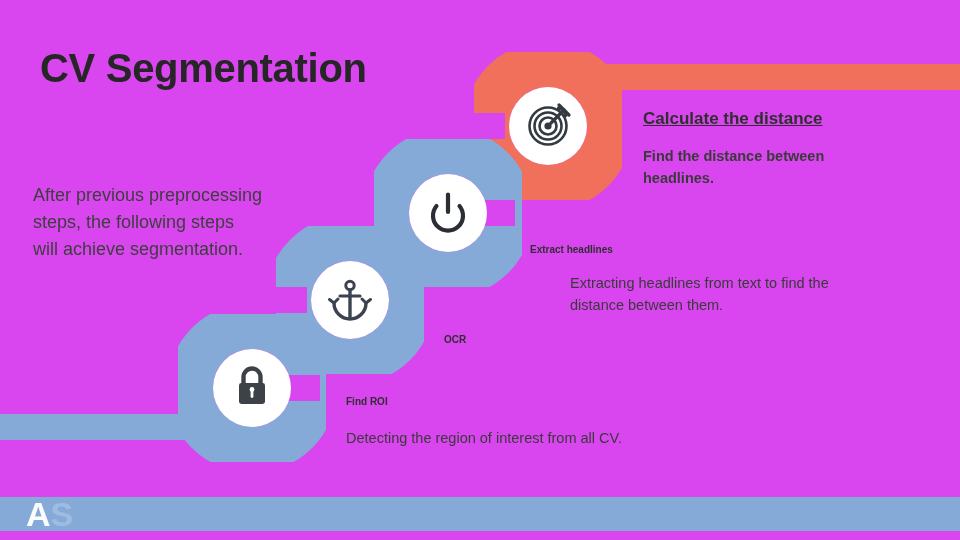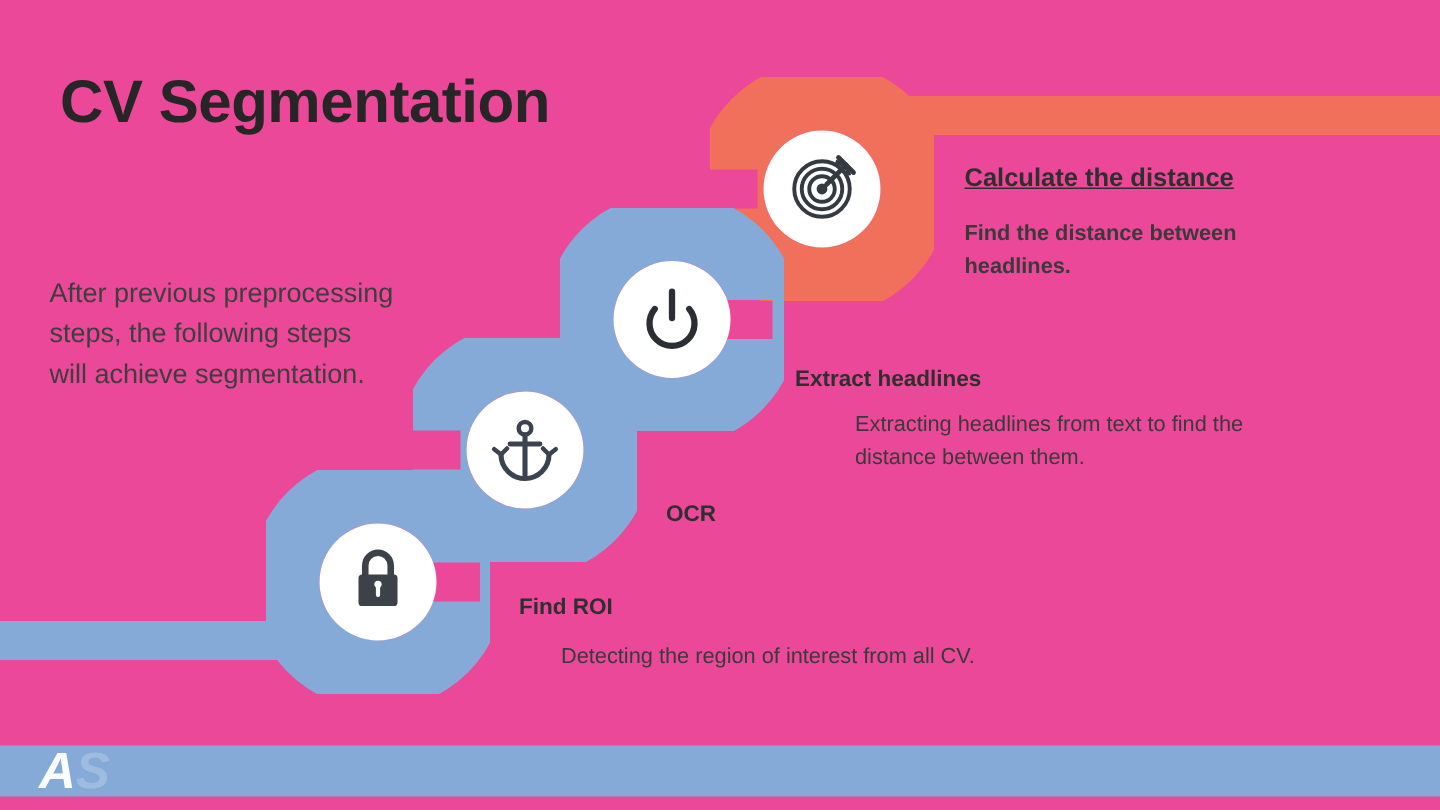--- a/index.html
+++ b/index.html
@@ -9,21 +9,21 @@
   }
   body {
     font-family: "Liberation Sans", sans-serif;
     -webkit-font-smoothing: antialiased;
   }
   #slide {
     position: relative;
     width: 960px;
     height: 540px;
     overflow: hidden;
-    background: #ec4899;
+    background: #d946ef;
   }
 
   
   #ribbon {
     position: absolute;
     left: 0;
     top: 0;
     width: 960px;
     height: 540px;
     pointer-events: none;
@@ -46,21 +46,21 @@
     left: 33px;
     top: 182px;
     width: 230px;
     font-size: 18px;
     line-height: 1.50;
     color: #3e3e3e;
   }
 
   .step-head {
     position: absolute;
-    font-size: 15px;
+    font-size: 10px;
     font-weight: bold;
     color: #2f2f2f;
     white-space: nowrap;
   }
   .step-body {
     position: absolute;
     font-size: 14.5px;
     line-height: 1.55;
     color: #3a3a3a;
   }
@@ -72,21 +72,21 @@
   
   .s3-head { left: 530px; top: 244px; }
   .s3-body { left: 530px; top: 272px; width: 290px; margin-left: 40px; }
 
   
   .s2-head { left: 444px; top: 311px; margin-top: 23px; }
   .s2-body { left: 443px; top: 342px; width: 300px; }
 
   
   .s1-head { left: 346px; top: 396px; }
-  .s1-body { left: 346px; top: 427px; width: 290px; margin-left: 28px; }
+  .s1-body { left: 346px; top: 427px; width: 290px; }
 
   
   .brand-bar {
     position: absolute;
     left: 0;
     top: 497px;
     width: 960px;
     height: 34px;
     background: #85AAD8;
   }
@@ -94,21 +94,20 @@
     position: absolute;
     left: 26px;
     top: 494px;
     font-size: 34px;
     font-weight: bold;
     color: #ffffff;
     letter-spacing: 0px;
     line-height: 40px;
     white-space: nowrap;
     opacity: 0.97;
-    font-style: italic;
   }
   .brand-logo .faded { opacity: 0.22; }
 </style>
 </head>
 <body>
 
 <div id="slide">
 
   <svg id="ribbon" viewBox="0 0 960 540">
     <defs>

